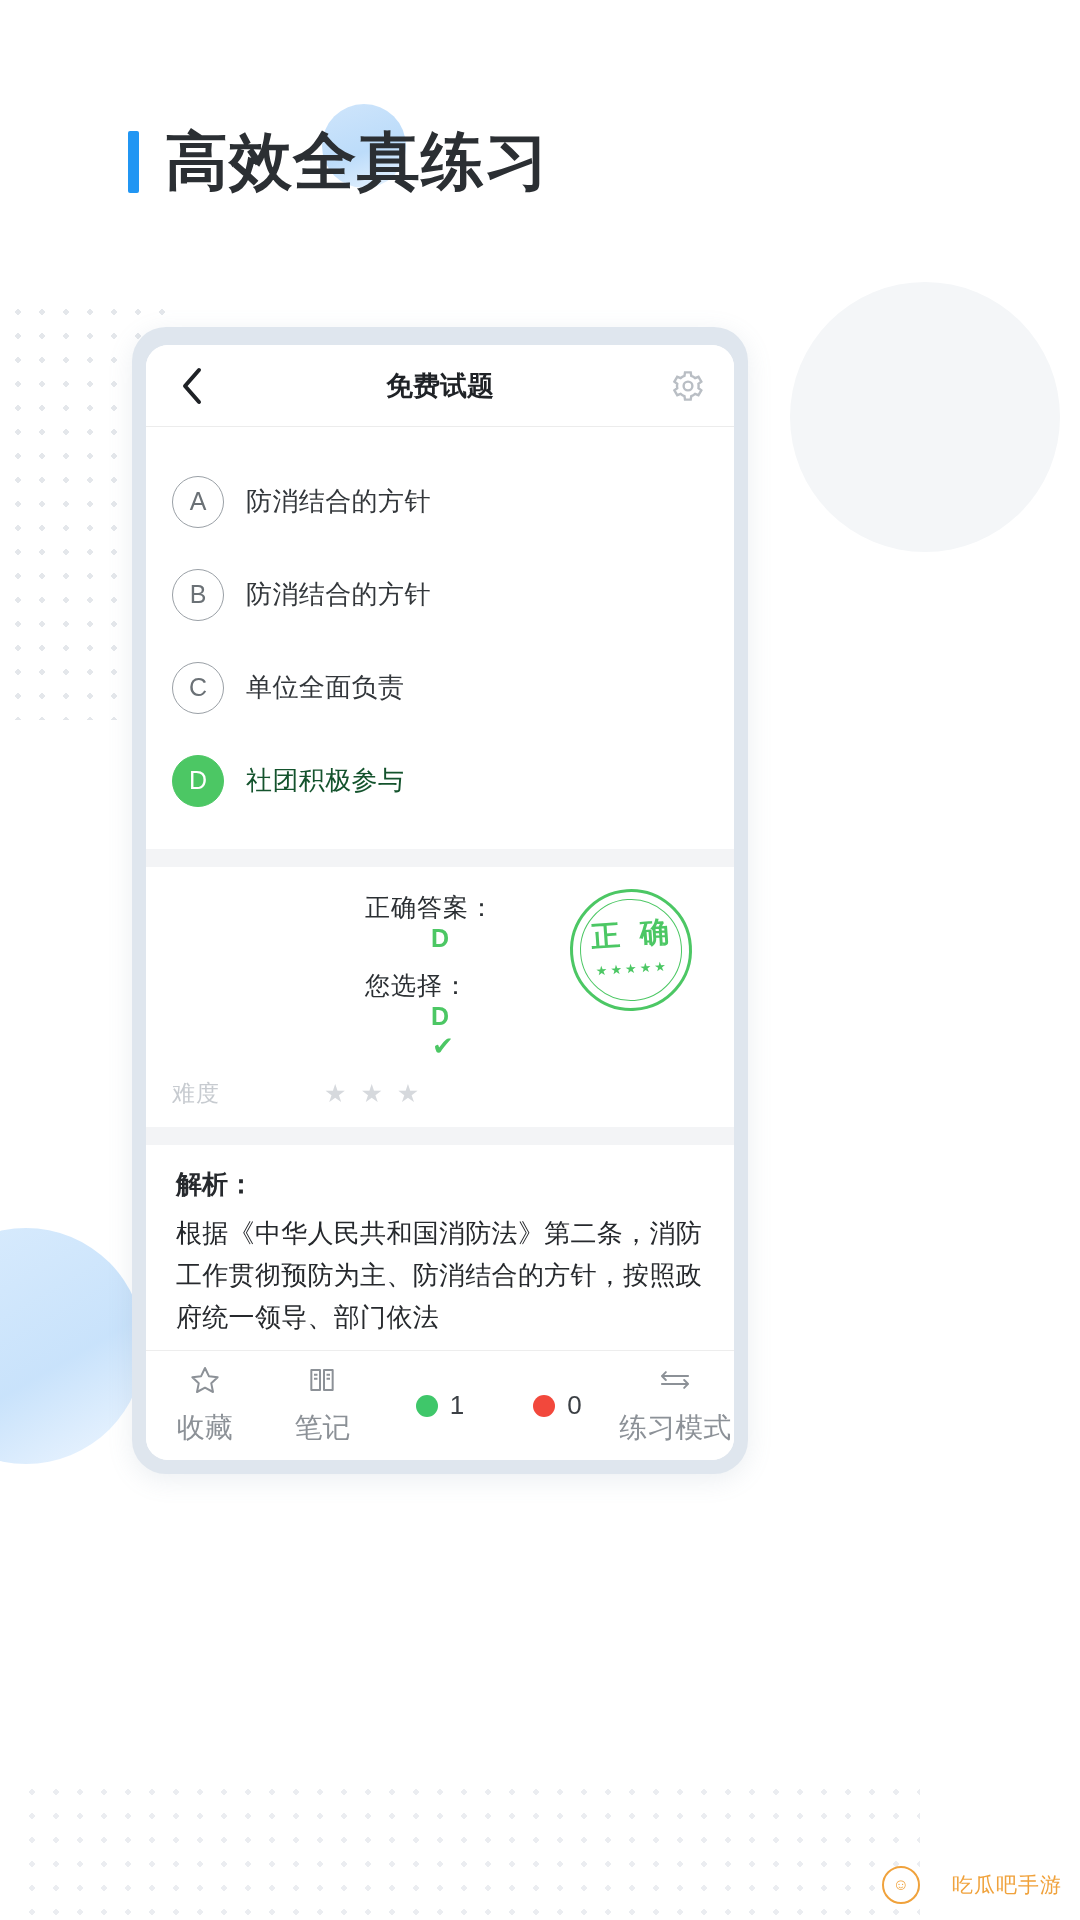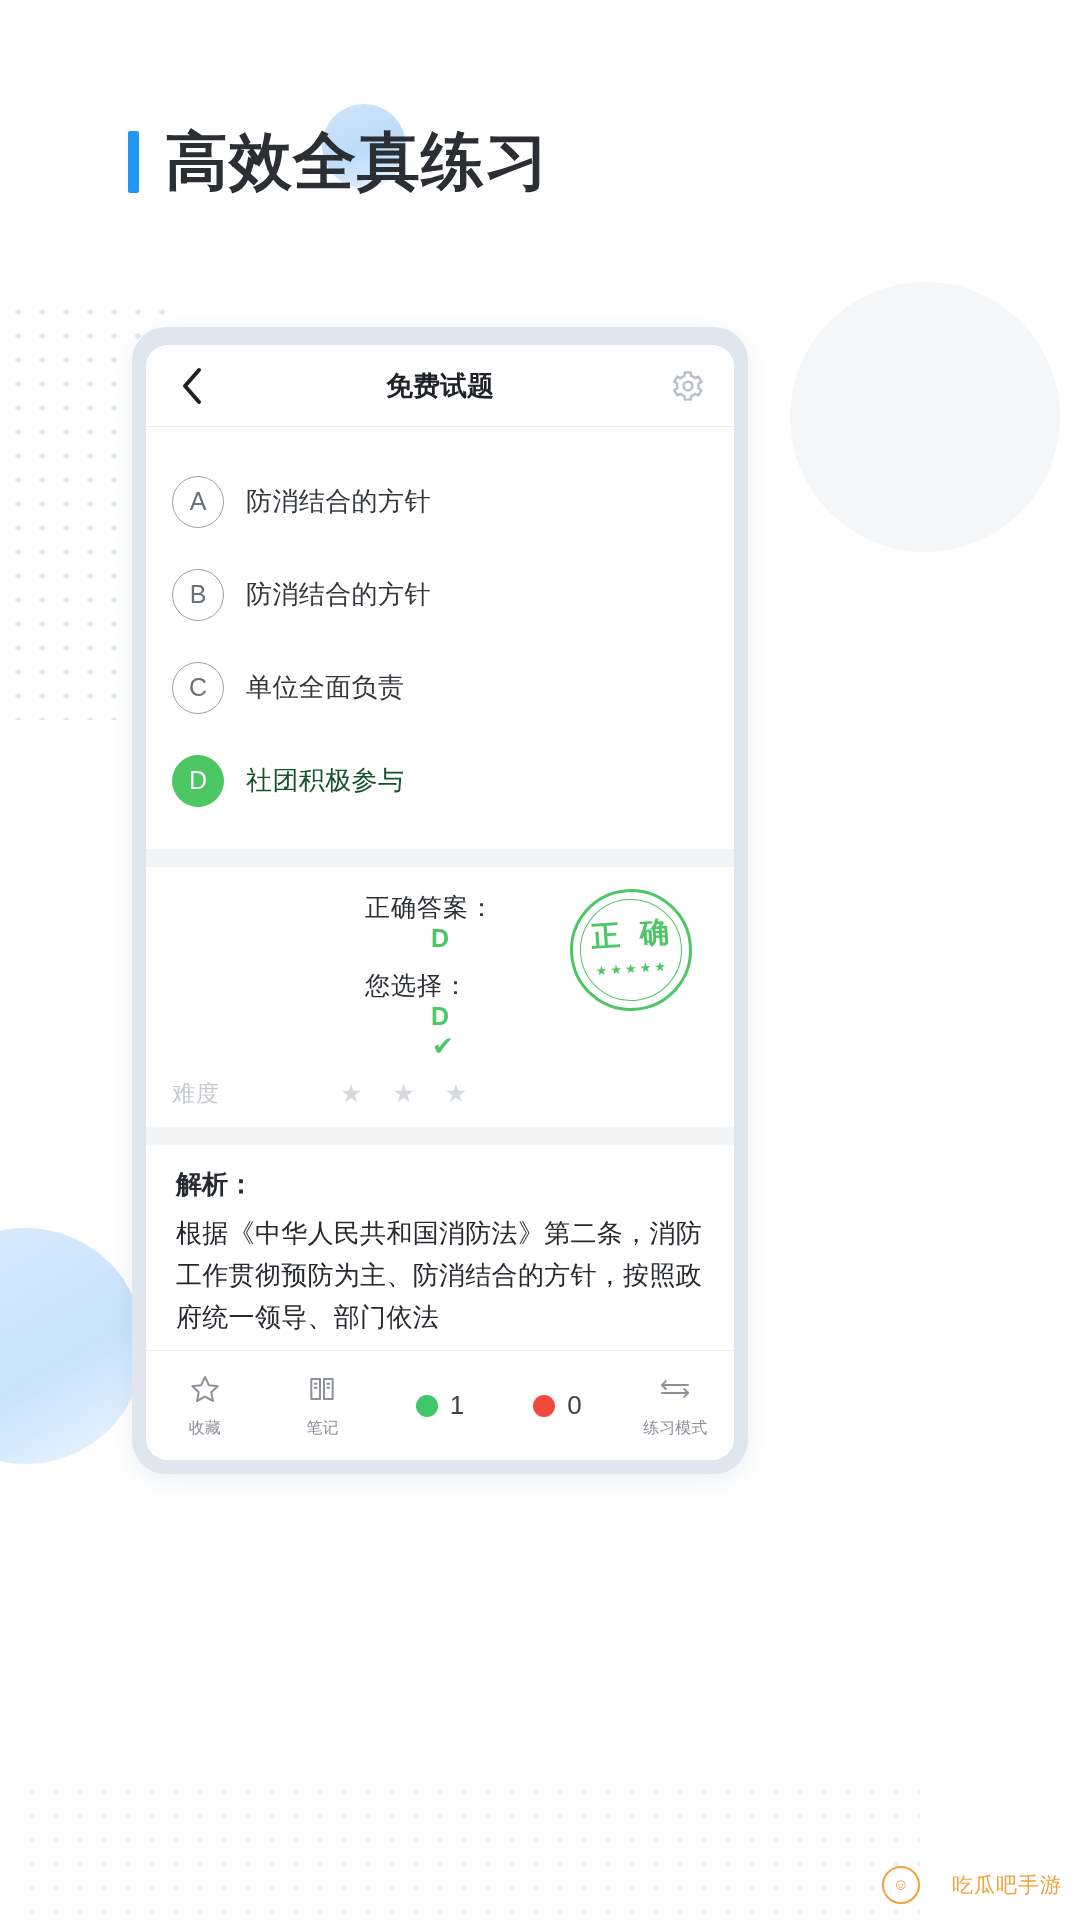--- a/index.html
+++ b/index.html
@@ -124,21 +124,21 @@
 
   
   .answer-block {
     background:#fff; padding:24px 26px 18px 26px;
     position:relative; min-height:196px;
   }
   .ans-line { display:flex; align-items:center; margin-bottom:16px;flex-direction:column; }
   .ans-label { font-size:25px; color:#2b2f33; width:150px; letter-spacing:1px; }
   .ans-value { font-size:25px; color:#4cc764; font-weight:bold; }
   .tick { color:#4cc764; font-size:26px; margin-left:6px; }
-  .diff-line { display:flex; align-items:center; gap:18px; margin-top:6px; }
+  .diff-line { display:flex; align-items:center; gap:2px; margin-top:6px; }
   .diff-label { font-size:23px; color:#c7cbd0; width:150px; letter-spacing:1px; }
   .star { font-size:25px; color:#d6d9dd; margin-right:12px; }
 
   .stamp {
     position:absolute; right:42px; top:22px;
     width:122px; height:122px; border-radius:50%;
     border:3px solid #4cc764;
     display:flex; flex-direction:column;
     align-items:center; justify-content:center;
     transform:rotate(-4deg);
@@ -168,21 +168,21 @@
   .tabbar {
     flex:0 0 110px; height:110px;
     border-top:1px solid #ededed;
     display:flex; align-items:center;
     background:#fff;
   }
   .tab-item {
     flex:1; display:flex; flex-direction:column;
     align-items:center; justify-content:center; gap:9px;
   }
-  .tab-label { font-size:16px; color:#8c9197; }
+  .tab-label { font-size:28px; color:#8c9197; }
   .counter { flex:1; display:flex; align-items:center; justify-content:center; gap:12px; }
   .dot { width:22px; height:22px; border-radius:50%; }
   .dot.green { background:#3fc76a; }
   .dot.red { background:#f2483c; }
   .count-num { font-size:26px; color:#3c4045; }
 
   
   .watermark {
     position:absolute; right:18px; bottom:16px;
     display:flex; align-items:center; gap:8px;

